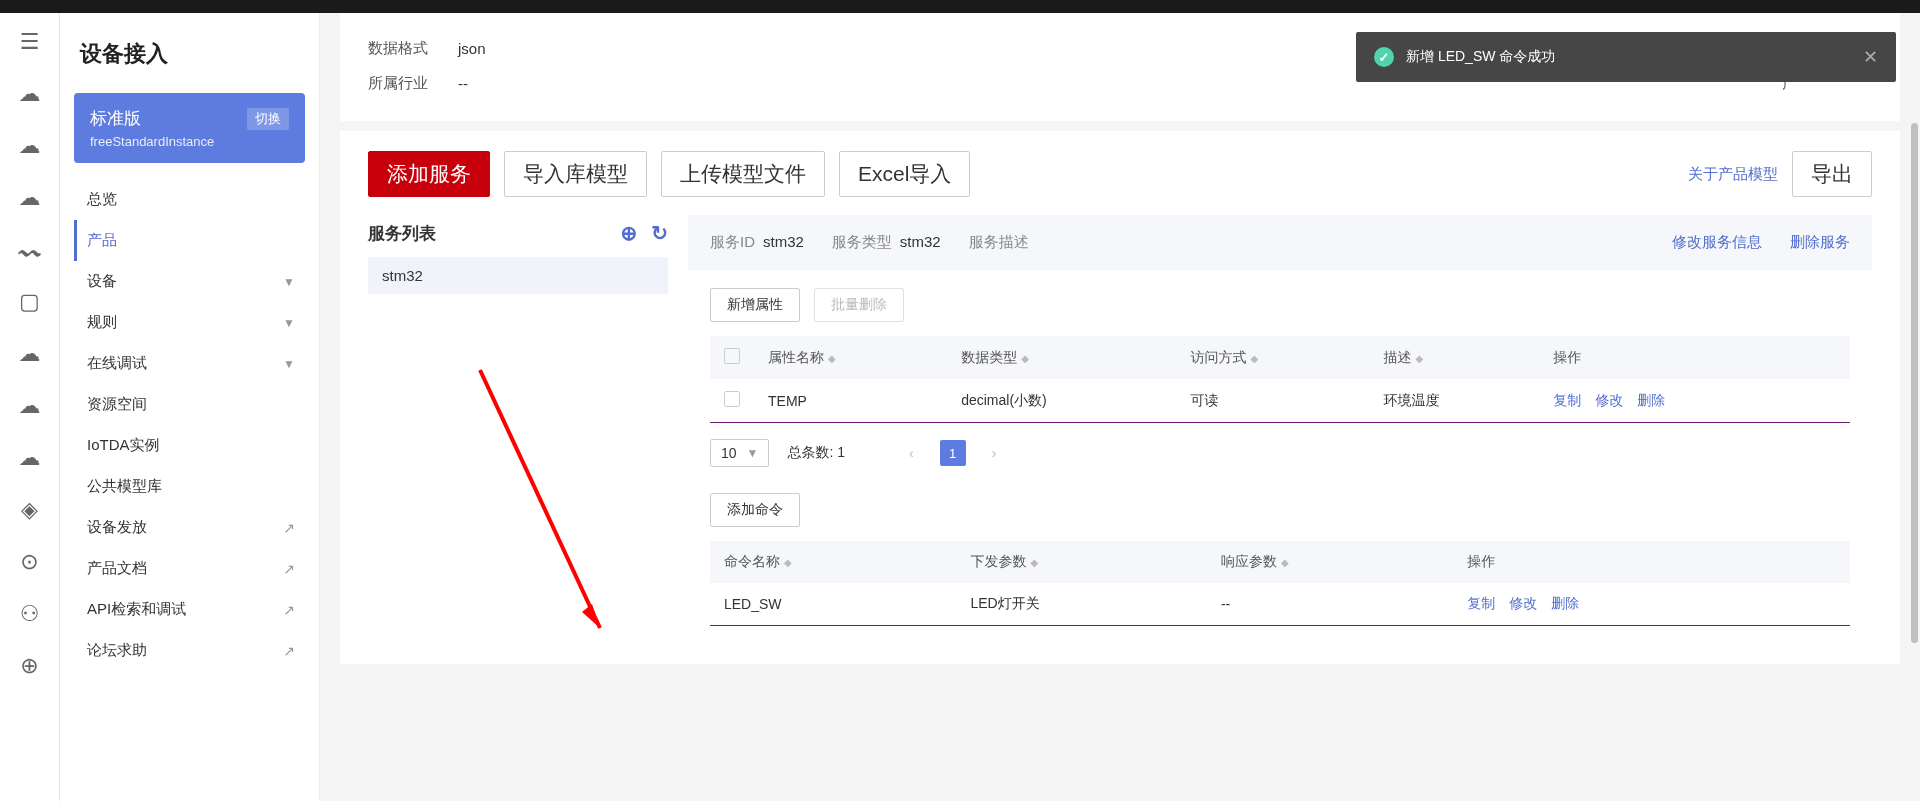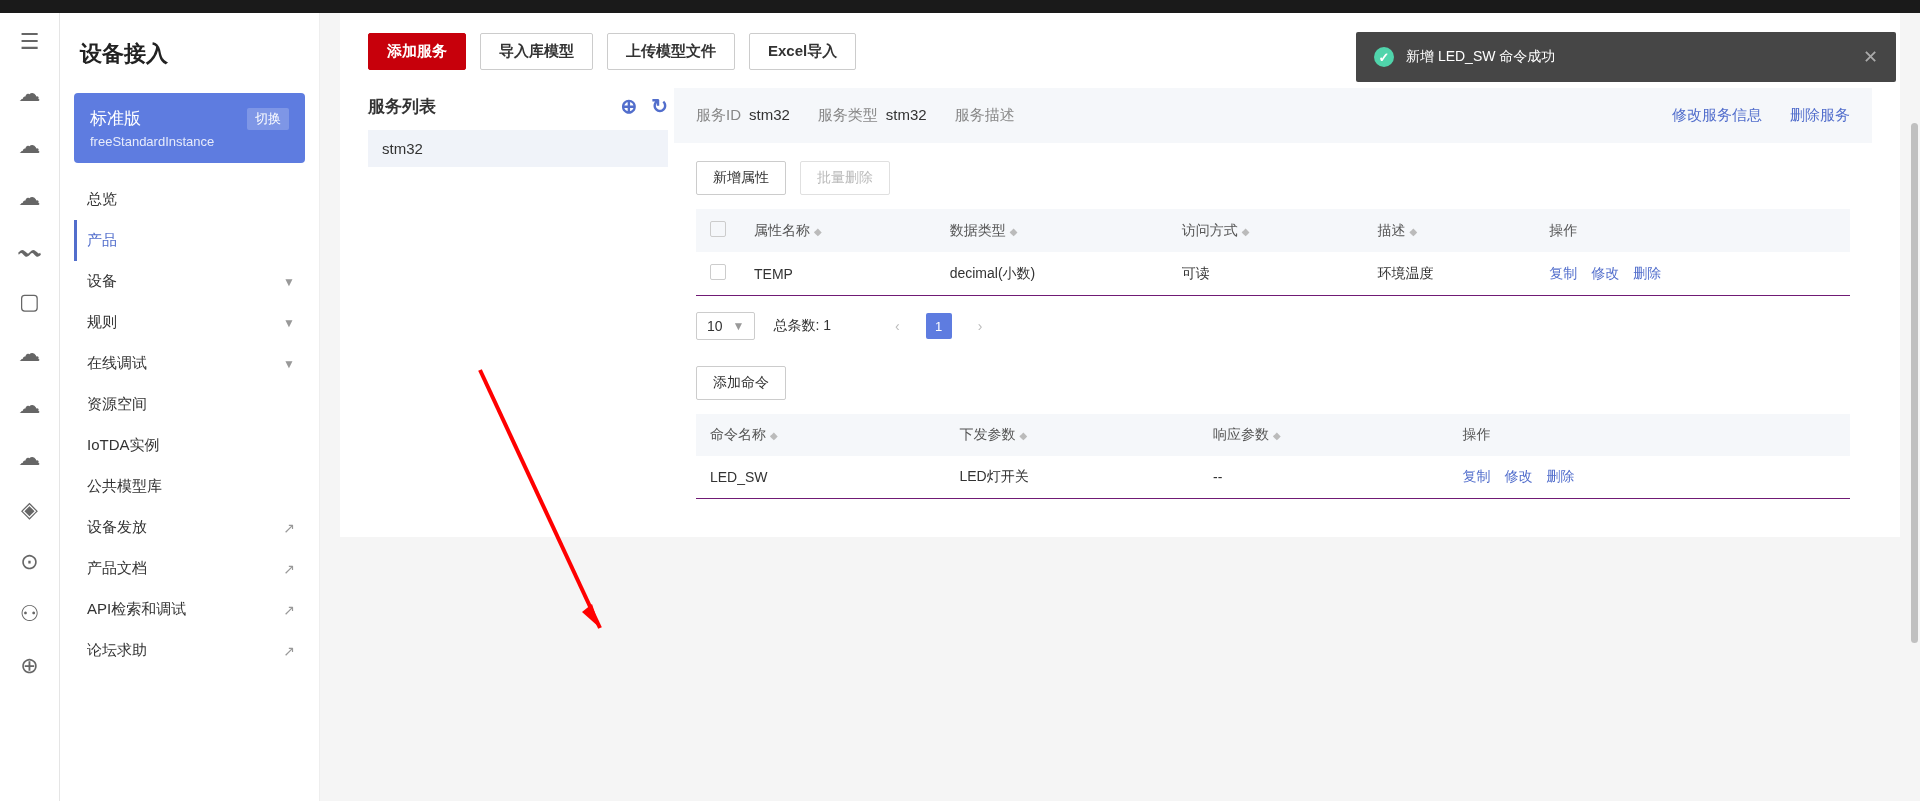--- a/index.html
+++ b/index.html
@@ -23,25 +23,25 @@
 .card { background: #fff; margin: 0 20px 10px; }
 .info { padding: 18px 28px 20px; }
 .info-row { display: flex; gap: 60px; padding: 8px 0; }
 .info-grp { display: flex; align-items: center; }
 .info-lbl { color: #555; width: 90px; font-size: 15px; }
 .info-val { color: #333; font-size: 15px; }
 .tabs { display: flex; gap: 40px; padding: 16px 28px 0; border-bottom: 1px solid #eee; }
 .tab { padding: 0 0 14px; font-size: 16px; color: #555; cursor: pointer; border-bottom: 2px solid transparent; }
 .tab.active { color: #526ecc; border-bottom-color: #526ecc; }
 .toolbar { display: flex; gap: 14px; padding: 20px 28px 18px; align-items: center; }
-.btn { padding: 8px 18px; border: 1px solid #ccc; background: #fff; border-radius: 2px; font-size: 15px; cursor: pointer; color: #333; font-weight: bold; }
+.btn { padding: 8px 18px; border: 1px solid #ccc; background: #fff; border-radius: 2px; font-size: 21px; cursor: pointer; color: #333; }
 .btn-primary { background: #c7000b; color: #fff; border-color: #c7000b; }
 .spacer { flex: 1; }
 .link { color: #526ecc; cursor: pointer; font-size: 15px; }
-.split { display: flex; gap: 6px; padding: 0 28px 20px; }
+.split { display: flex; gap: 20px; padding: 0 28px 20px; }
 .svc-list { width: 300px; }
 .svc-head { display: flex; justify-content: space-between; align-items: center; font-size: 17px; font-weight: 700; padding: 6px 0 12px; }
 .svc-head-ic { display: flex; gap: 14px; color: #526ecc; font-size: 20px; }
 .svc-item { background: #f0f3f9; padding: 10px 14px; font-size: 15px; color: #333; cursor: pointer; }
 .detail { flex: 1; background: #fafafa; padding: 0; }
 .det-hdr { display: flex; align-items: center; gap: 28px; padding: 18px 22px; background: #f5f7fa; }
 .det-hdr .grp { display: flex; gap: 8px; font-size: 15px; }
 .det-hdr .lbl { color: #888; }
 .det-hdr .val { color: #333; }
 .det-body { padding: 18px 22px; background: #fff; }
@@ -140,20 +140,42 @@
         <span>API检索和调试</span>
         <span class="ext">↗</span>
       </div>
     <div class="sb-item">
         <span>论坛求助</span>
         <span class="ext">↗</span>
       </div>
   </div>
 
   <div class="main">
+    <div class="card info">
+      <div class="info-row">
+        <div class="info-grp">
+            <span class="info-lbl">数据格式</span>
+            <span class="info-val">json</span>
+          </div>
+        <span class="spacer"></span>
+        <div class="info-grp">
+            <span class="info-lbl">创</span>
+          </div>
+      </div>
+      <div class="info-row">
+        <div class="info-grp">
+            <span class="info-lbl">所属行业</span>
+            <span class="info-val">--</span>
+          </div>
+        <span class="spacer"></span>
+        <div class="info-grp">
+            <span class="info-lbl">产</span>
+          </div>
+      </div>
+    </div>
 
     <div class="card">
 
       <div class="toolbar">
         <button class="btn btn-primary">添加服务</button>
         <button class="btn">导入库模型</button>
         <button class="btn">上传模型文件</button>
         <button class="btn">Excel导入</button>
         <span class="spacer"></span>
         <span class="link">关于产品模型</span>

